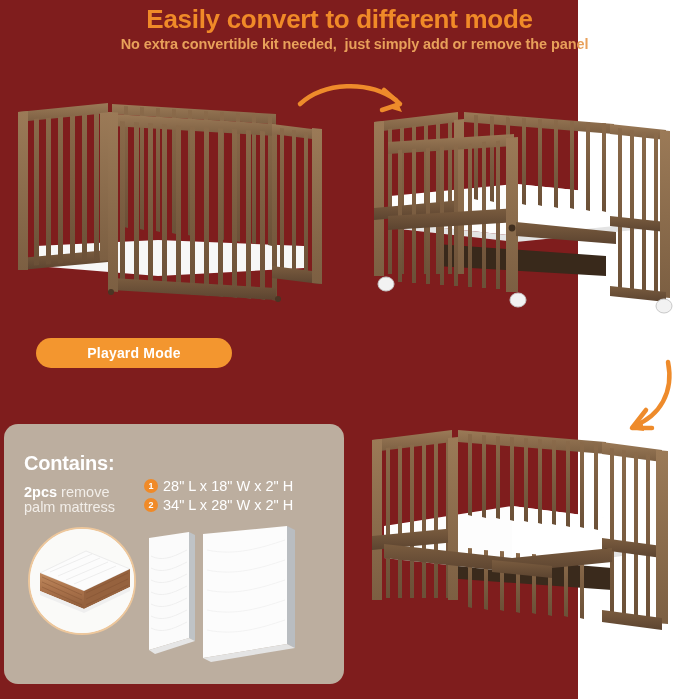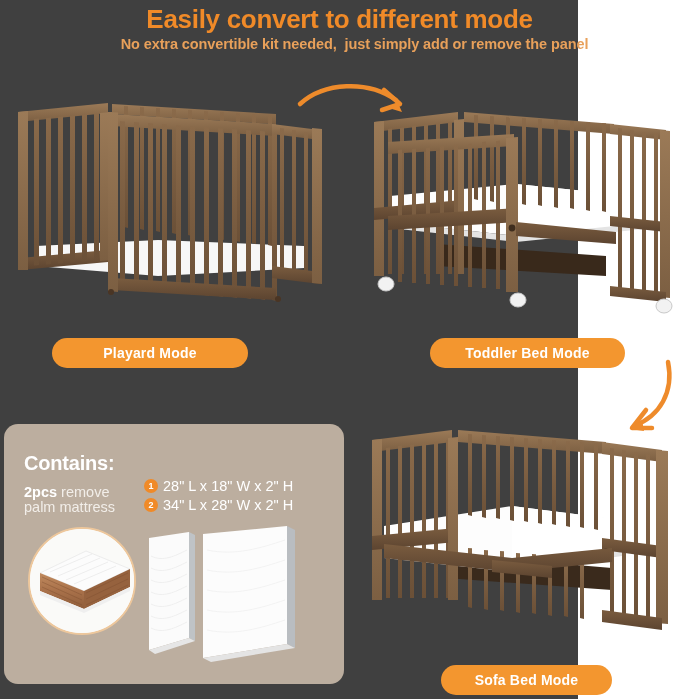--- a/index.html
+++ b/index.html
@@ -2,21 +2,21 @@
 <html><head>
 <meta charset="utf-8">
 <style>
   * { box-sizing: border-box; margin: 0; padding: 0; }
   html, body {
     width: 679px; height: 699px;
     background: #ffffff;
     font-family: "Liberation Sans", sans-serif;
     overflow: hidden;
   }
-  .page { position: relative; width: 578px; height: 699px; background: #404040; }
+  .page { position: relative; width: 578px; height: 699px; background: #7f1d1d; }
 
   
   .title {
     position: absolute; left: 0; top: 4px; width: 679px;
     text-align: center;
     font-size: 26px; font-weight: bold; letter-spacing: -0.3px;
     color: #F08A28;
   }
   .subtitle {
     position: absolute; left: 0; top: 36px; width: 679px;
@@ -30,21 +30,21 @@
   
   .badge {
     position: absolute;
     background: #F3962F;
     color: #ffffff;
     border-radius: 20px;
     font-size: 14px; font-weight: bold;
     display: flex; align-items: center; justify-content: center;
     letter-spacing: 0.2px;
   }
-  #badge-playard   { left: 52px;  top: 338px; width: 196px; height: 30px; }
+  #badge-playard   { left: 36px;  top: 338px; width: 196px; height: 30px; }
   #badge-toddler   { left: 430px; top: 338px; width: 195px; height: 30px; }
   #badge-sofa      { left: 441px; top: 665px; width: 171px; height: 30px; }
 
   
   .arrow-svg { position: absolute; }
   #arrow-1 { left: 296px; top: 78px;  width: 120px; height: 52px; }
   #arrow-2 { left: 608px; top: 358px; width: 72px;  height: 78px; }
 
   
   .crib { position: absolute; }
@@ -456,16 +456,14 @@
         <path d="M62,28 C90,34 116,26 140,18"></path>
         <path d="M62,48 C90,54 116,46 140,38"></path>
         <path d="M62,68 C90,74 116,66 140,58"></path>
         <path d="M62,88 C90,94 116,86 140,78"></path>
         <path d="M62,108 C90,114 116,106 140,98"></path>
       </g>
     </g>
   </svg>
 
   <div class="badge" id="badge-playard">Playard Mode</div>
-  <div class="badge" id="badge-toddler">Toddler Bed Mode</div>
-  <div class="badge" id="badge-sofa">Sofa Bed Mode</div>
 
 </div>
 
 </body></html>

